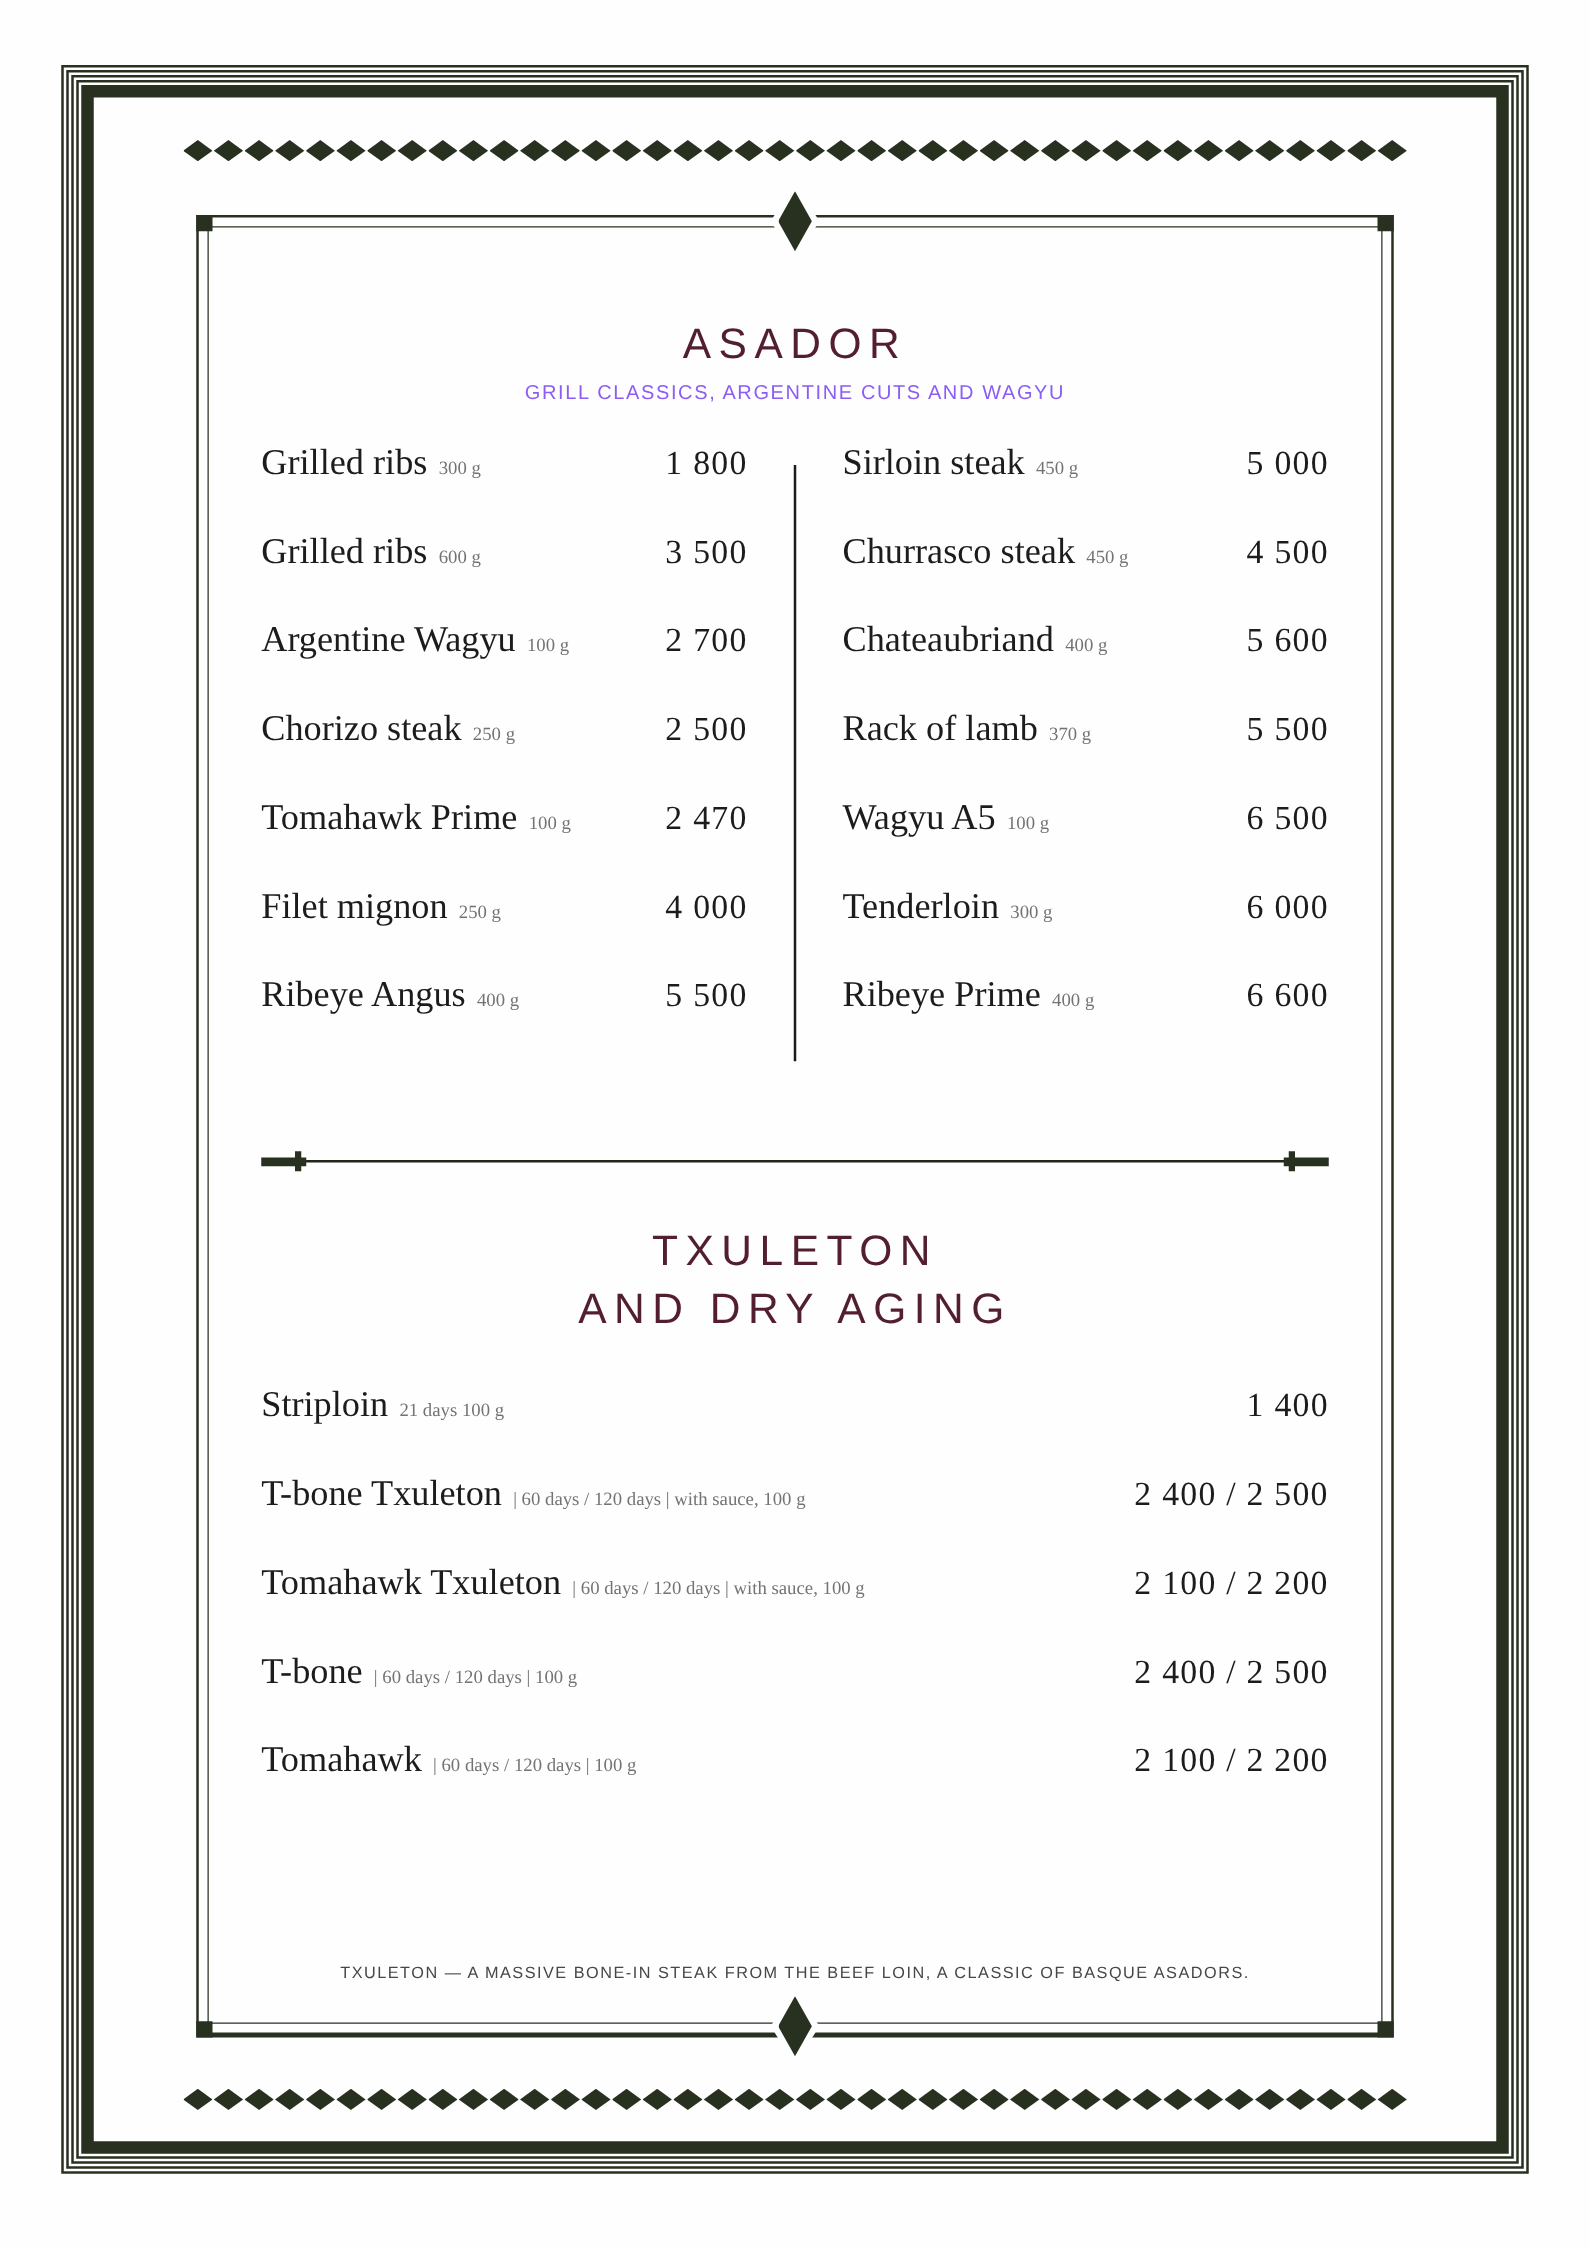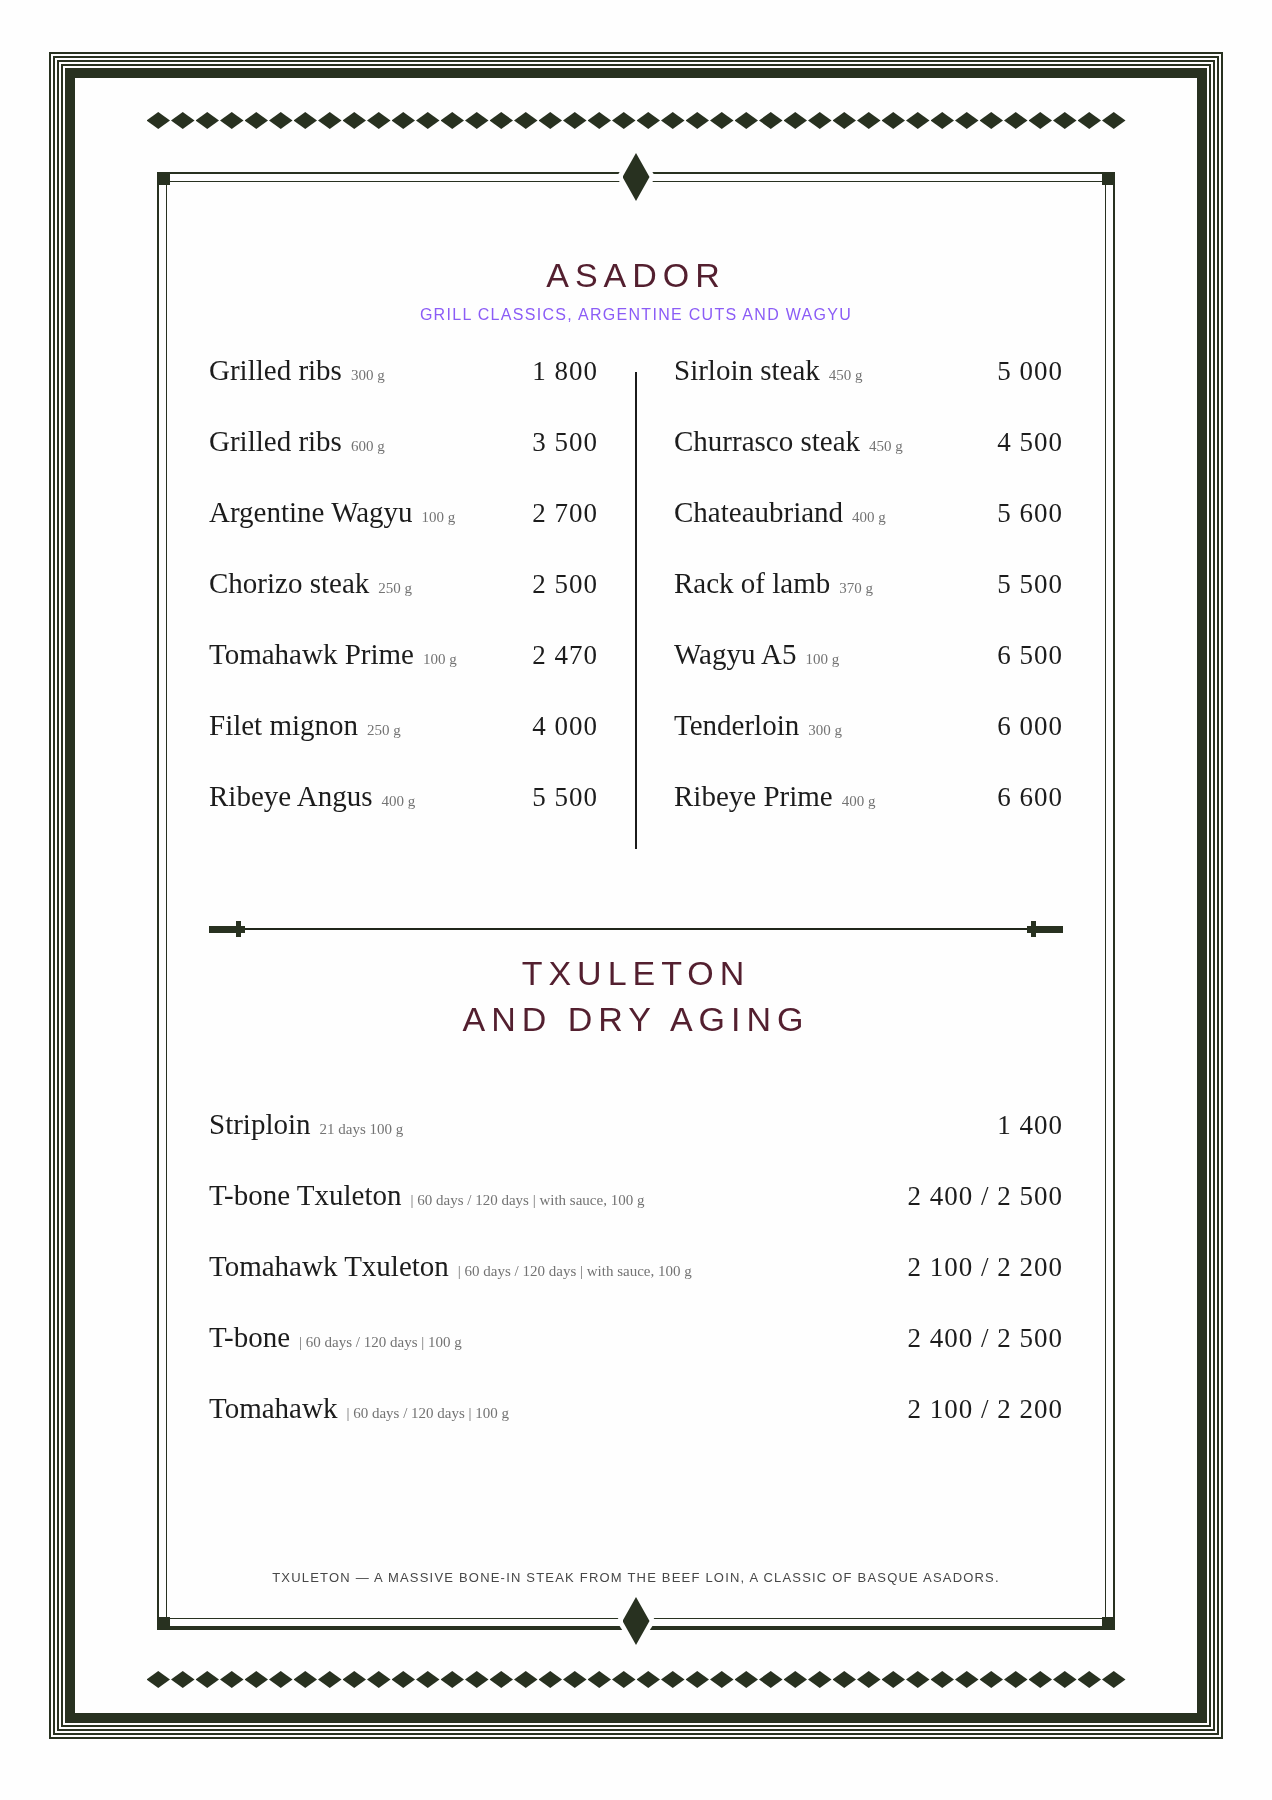--- a/index.html
+++ b/index.html
@@ -38,21 +38,21 @@
 
   
   .sec-title{position:absolute;left:0;right:0;text-align:center;color:var(--ac);
              font-family:"Liberation Sans",sans-serif;font-size:34px;line-height:34px;
              letter-spacing:6px;font-weight:400;}
   .sec-title.t2{line-height:46px;}
   .sec-sub{position:absolute;left:0;right:0;text-align:center;color:#8b5cf6;
            font-family:"Liberation Sans",sans-serif;font-size:16px;line-height:14px;
            letter-spacing:1.3px;}
   .t1{top:84px;text-align:center;} .s1{top:134px;}
-  .t2{top:776px;} .s2{top:944px;}
+  .t2{top:804px;} .s2{top:944px;}
 
   
   .cols{position:absolute;left:50px;right:50px;top:180px;display:flex;gap:76px;}
   .col{flex:1 1 0;min-width:0;}
   .cols .vline{position:absolute;left:50%;top:18px;bottom:2px;width:2px;margin-left:-1px;
                background:#1b1b1b;}
   .row{height:71px;display:flex;justify-content:space-between;align-items:baseline;}
   .row .nm{font-size:29px;white-space:nowrap;}
   .row .wt{font-size:15px;color:#737373;margin-left:9px;white-space:nowrap;}
   .row .pr{font-size:27px;letter-spacing:1px;white-space:nowrap;}

